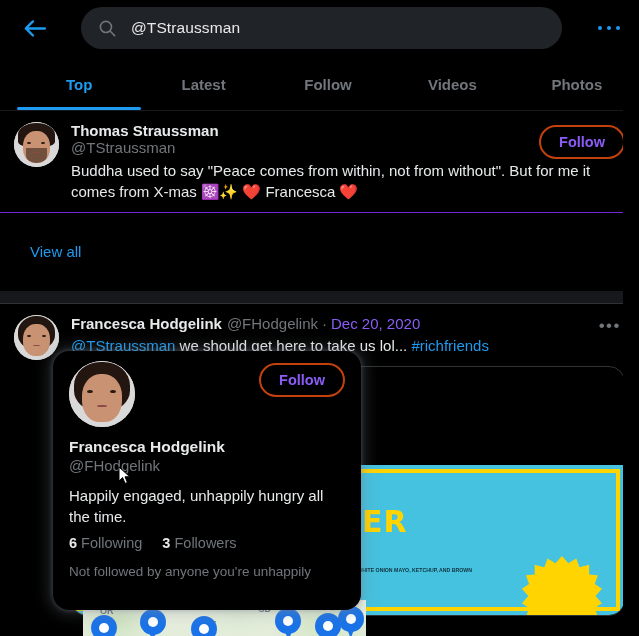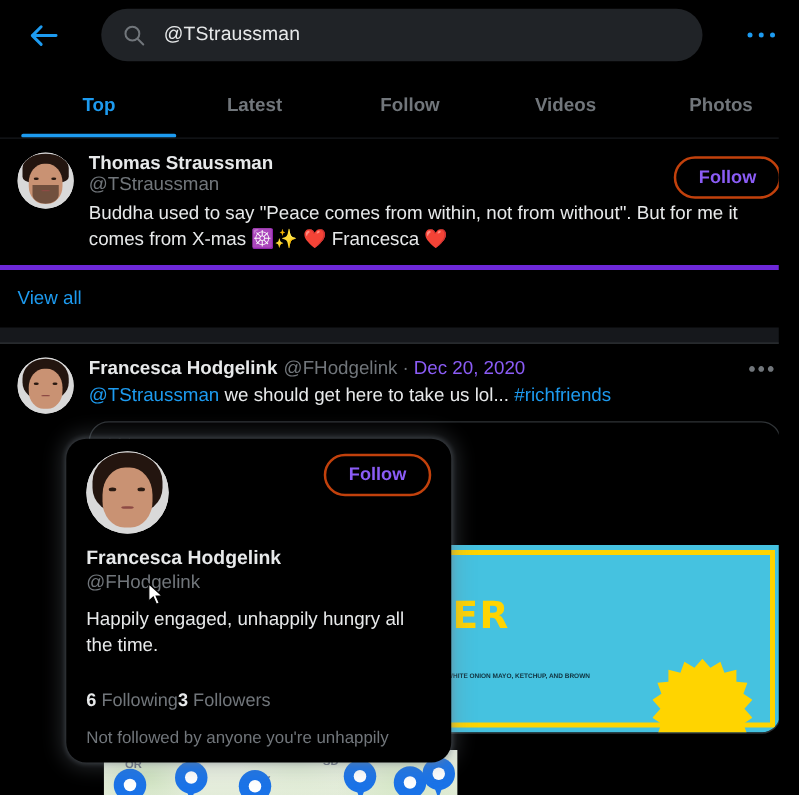--- a/index.html
+++ b/index.html
@@ -86,21 +86,21 @@
     border-radius: 17px; font-size: 14.5px; font-weight: bold;
     padding: 7px 18px; cursor: pointer; font-family: inherit; white-space: nowrap;
   }
   .row-more {
     color: #71767b; font-size: 17px; letter-spacing: 1.5px; cursor: pointer;
     line-height: 10px;
   }
 
   
   .view-all-row {
-    border-top: 4px solid #6d28d9; padding: 14px;
+    border-top: 1px solid #6d28d9; padding: 30px;
     cursor: pointer;
   }
   .view-all-label { color: #1d9bf0; font-size: 15px; }
   .section-gap { height: 13px; background: #16181c; border-bottom: 1px solid #2f3336; }
 
   
   .quote-card {
     margin-top: 10px; border: 1px solid #2f3336; border-radius: 16px;
     overflow: hidden;
   }
@@ -145,21 +145,21 @@
     z-index: 50; padding: 12px 16px 0 16px;
   }
   .hc-top { display: flex; justify-content: space-between; align-items: flex-start; }
   .hc-avatar {
     width: 66px; height: 66px; border-radius: 50%; overflow: hidden; background:#d8d8d8;
     position: relative; margin-top: -2px;
   }
   .hc-name { font-size: 15.5px; font-weight: bold; color: #e7e9ea; margin-top: 11px; }
   .hc-handle { font-size: 15px; color: #71767b; margin-top: 1px; }
   .hc-bio { font-size: 15px; color: #e7e9ea; line-height: 21px; margin-top: 11px; }
-  .hc-stats { margin-top: 26px; font-size: 14.5px; color: #71767b; display:flex; }
+  .hc-stats { margin-top: 8px; font-size: 14.5px; color: #71767b; display:flex; gap: 20px;}
   .hc-stats b { color: #e7e9ea; font-weight: bold; }
   .hc-stats span { cursor: pointer; }
   .hc-note { margin-top: 13px; font-size: 13.5px; color: #71767b; }
 
   .cursor { position: absolute; left: 118px; top: 466px; z-index: 90; pointer-events:none; }
 
   
   .face { position:absolute; inset:0; }
   .f-bg { position:absolute; inset:0; background:#d9d9d9; }
   .f-hair { position:absolute; left:8%; top:2%; width:84%; height:74%; border-radius:48% 48% 42% 42%; background:#23150f; }

